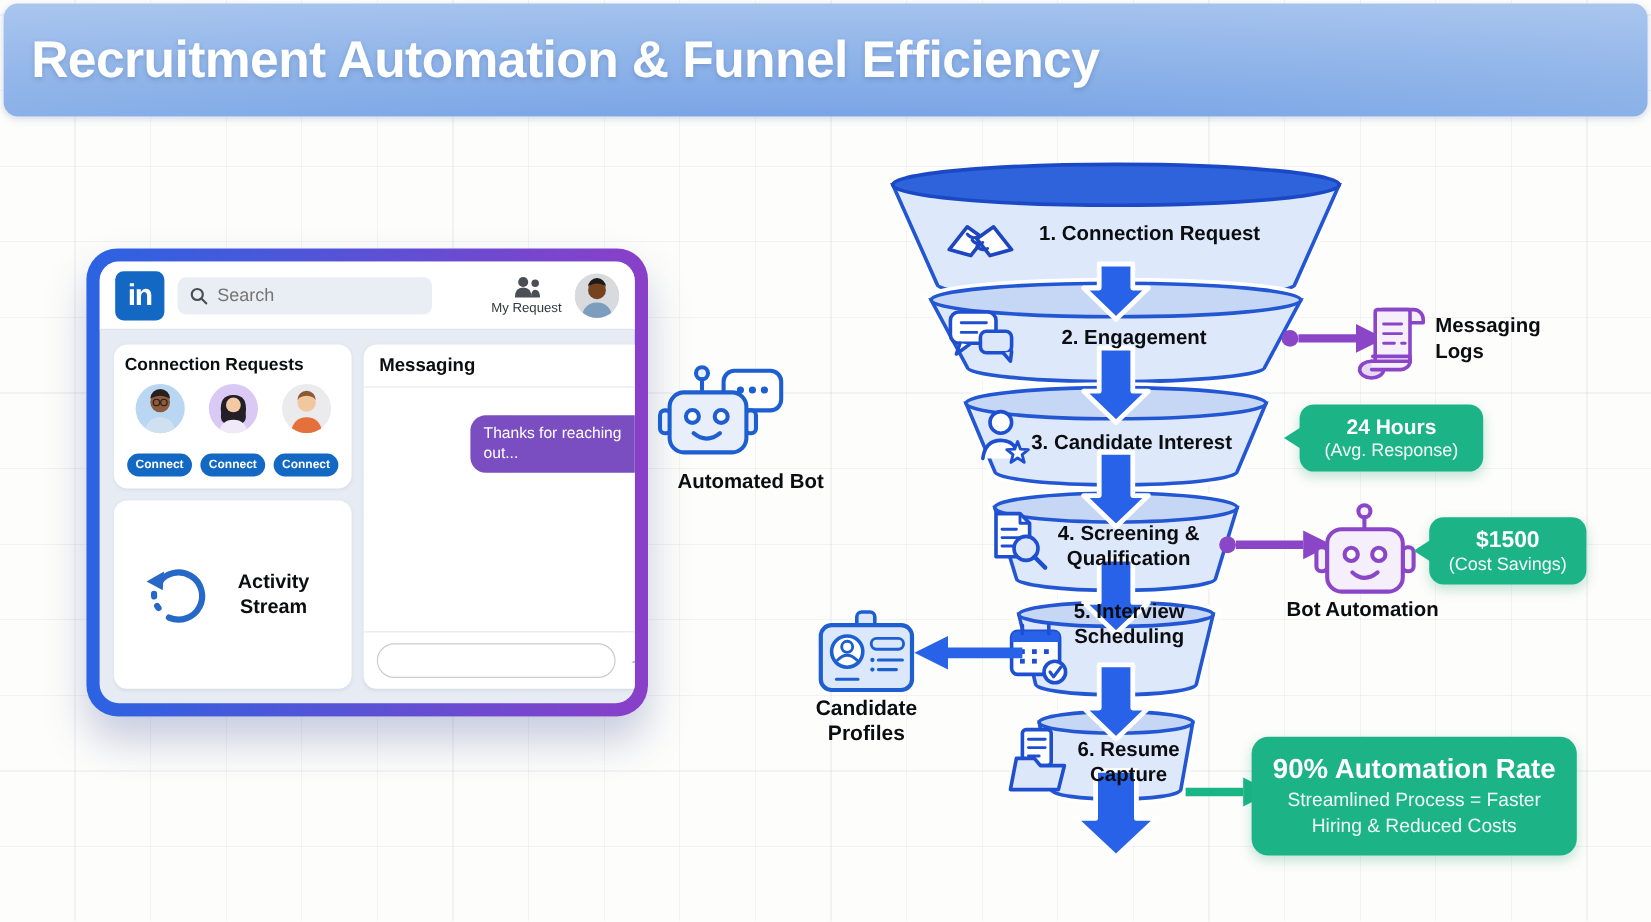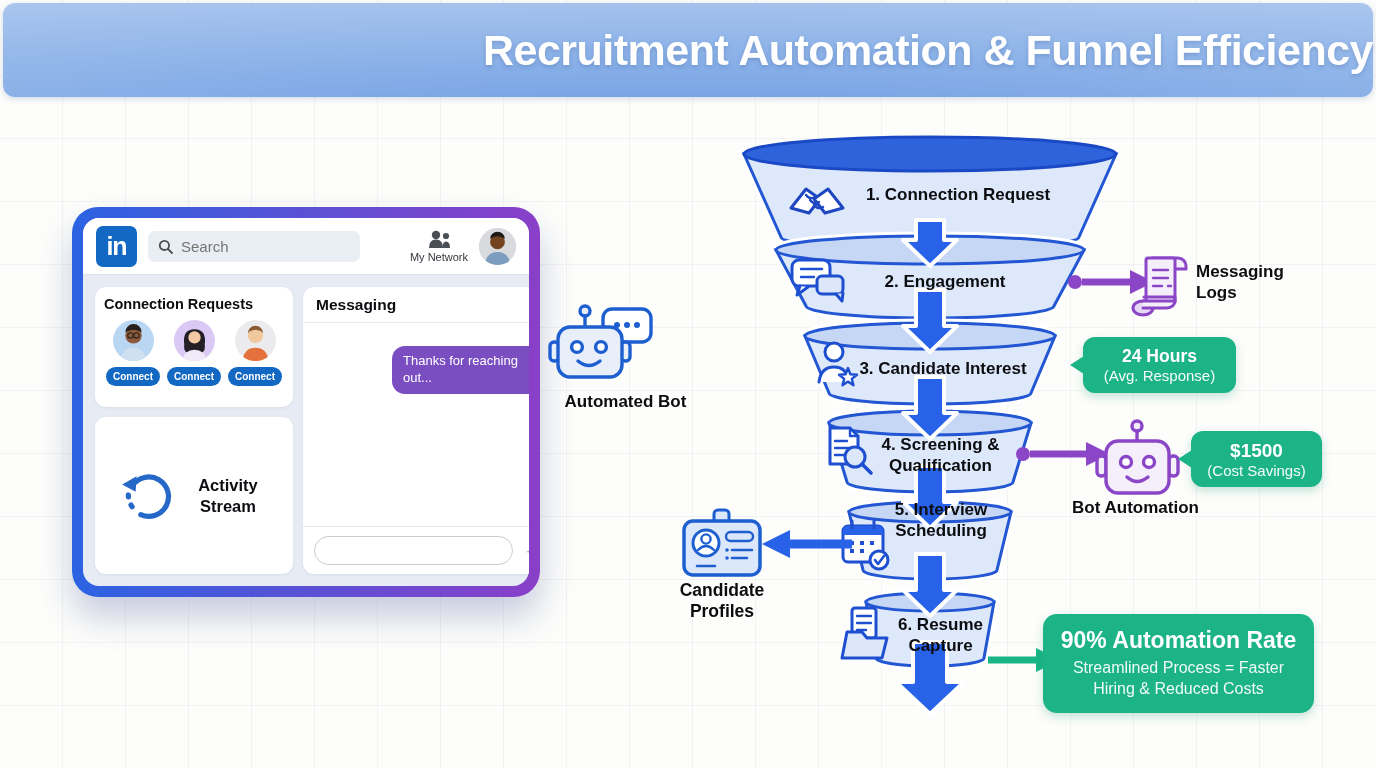--- a/index.html
+++ b/index.html
@@ -12,22 +12,23 @@
     position:absolute; inset:0;
     background:
       repeating-linear-gradient(0deg, transparent 0 62px, rgba(110,120,150,.08) 62px 63px),
       repeating-linear-gradient(90deg, transparent 0 62px, rgba(110,120,150,.08) 62px 63px);
   }
   
   .banner {
     position:absolute; left:3px; top:3px; width:1370px; height:94px;
     border-radius:12px;
     background:radial-gradient(130% 160% at 50% 125%, #6f9de3 0%, #8fb4e9 48%, #b3ccf0 100%);
-    display:flex; align-items:center; justify-content:flex-end;
+    display:flex; align-items:center; justify-content:flex-start;
     box-shadow:0 2px 6px rgba(90,120,180,.25);
+    padding-left:23px;
   }
   .banner h1 {
     color:#fff; font-size:43px; font-weight:700; letter-spacing:-.5px;
     text-shadow:0 2px 4px rgba(40,70,130,.25);
   }
   
   .li-card {
     position:absolute; left:72px; top:207px; width:468px; height:390px;
     border-radius:26px; padding:11px;
     background:linear-gradient(90deg,#2b63e2,#8a3fc8);
@@ -68,21 +69,21 @@
   .panel { background:#fff; border-radius:11px; box-shadow:0 1px 3px rgba(80,90,120,.10); }
   .cr-panel { padding:9px 9px 6px; }
   .cr-title { font-size:14.5px; font-weight:700; }
   .cr-row { display:flex; justify-content:space-between; margin-top:8px; padding:0 2px; }
   .cr-stack { display:flex; flex-direction:column; align-items:center; }
   .cand-avatar { width:41px; height:41px; border-radius:50%; overflow:hidden; }
   .cand-avatar.a1 { background:#b9d6f2; }
   .cand-avatar.a2 { background:#d9c9f4; }
   .cand-avatar.a3 { background:#ebebed; }
   .connect-btn {
-    margin-top:6px; background:#1268c3; color:#fff; border:none; border-radius:10px;
+    margin-top:17px; background:#1268c3; color:#fff; border:none; border-radius:10px;
     font-size:10px; font-weight:700; padding:4px 0; width:54px; font-family:inherit; cursor:pointer;
   }
   .act-panel { display:flex; flex-direction:row; align-items:center; justify-content:center; gap:10px; }
   .act-label { font-weight:700; font-size:16.5px; text-align:center; line-height:1.22; width:84px; }
   .msg-panel { grid-column:2; grid-row:1 / span 2; display:flex; flex-direction:column; }
   .msg-head { padding:9px 13px 8px; font-size:15.5px; font-weight:700; border-bottom:1px solid #e8e9ee; }
   .msg-body { flex:1; padding:12px 10px; }
   .bubble { color:#fff; font-size:13px; line-height:1.3; padding:7px 11px; border-radius:13px; width:fit-content; max-width:152px; }
   .bubble.in { background:#2a63d8; border-bottom-left-radius:3px; }
   .bubble.out { background:#7a4ec0; border-bottom-right-radius:3px; margin-left:auto; margin-right:3px; margin-top:11px; }
@@ -144,21 +145,21 @@
         <input type="text" placeholder="Search" style="">
       </div>
       <div class="li-spacer"></div>
       <div class="li-network">
         <svg width="24" height="19" viewBox="0 0 24 19">
           <circle cx="9" cy="5" r="4.2" fill="#4a4f55"></circle>
           <path d="M2,18 q0,-8.5 7,-8.5 q7,0 7,8.5 z" fill="#4a4f55"></path>
           <circle cx="19" cy="6" r="3.1" fill="#4a4f55"></circle>
           <path d="M15.5,18 q0,-6.5 3.5,-6.5 q4,0 4,6.5 z" fill="#4a4f55"></path>
         </svg>
-        <span class="lbl">My Network</span>
+        <span class="lbl">My Request</span>
       </div>
       <div class="li-avatar">
         <svg width="37" height="37" viewBox="0 0 40 40">
           <rect width="40" height="40" fill="#d8dade"></rect>
           <circle cx="20" cy="15" r="8" fill="#74431f"></circle>
           <path d="M12,12 a8,8 0 0 1 16,0 l-1,-1 q-7,-4 -14,0 z" fill="#1d1a18"></path>
           <path d="M6,40 q2,-14 14,-14 q12,0 14,14 z" fill="#7d9dbf"></path>
         </svg>
       </div>
     </div>

